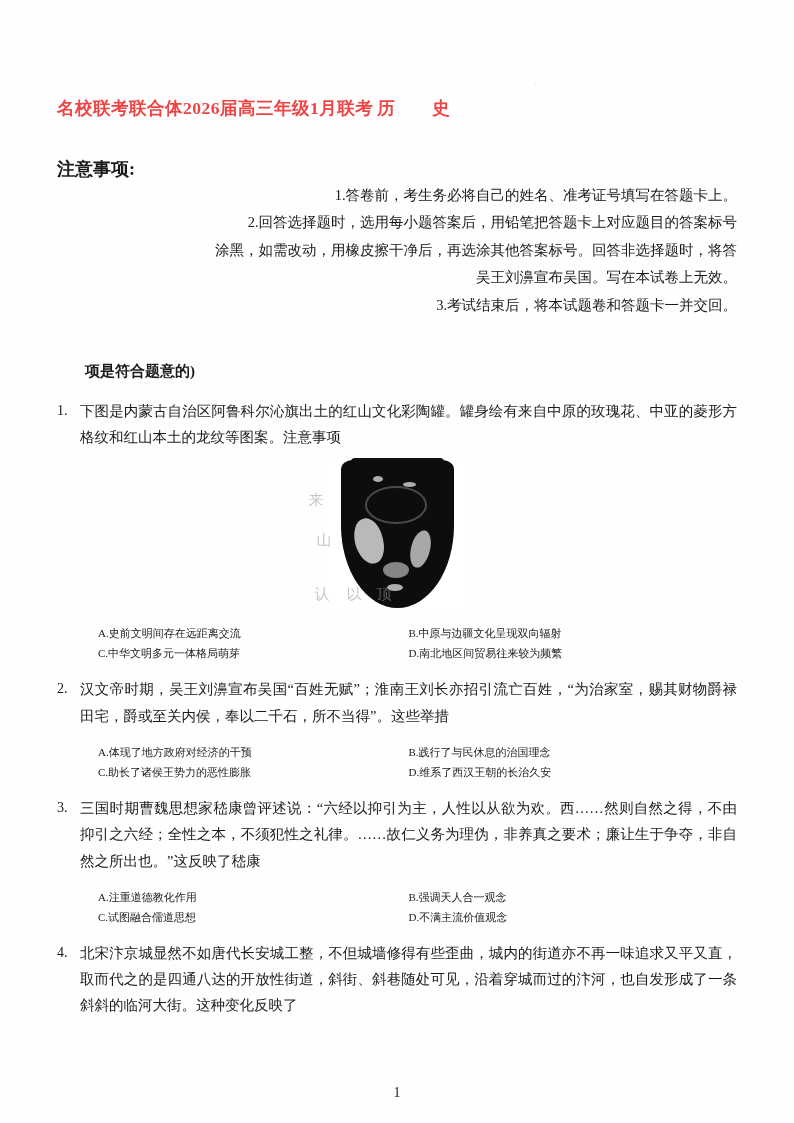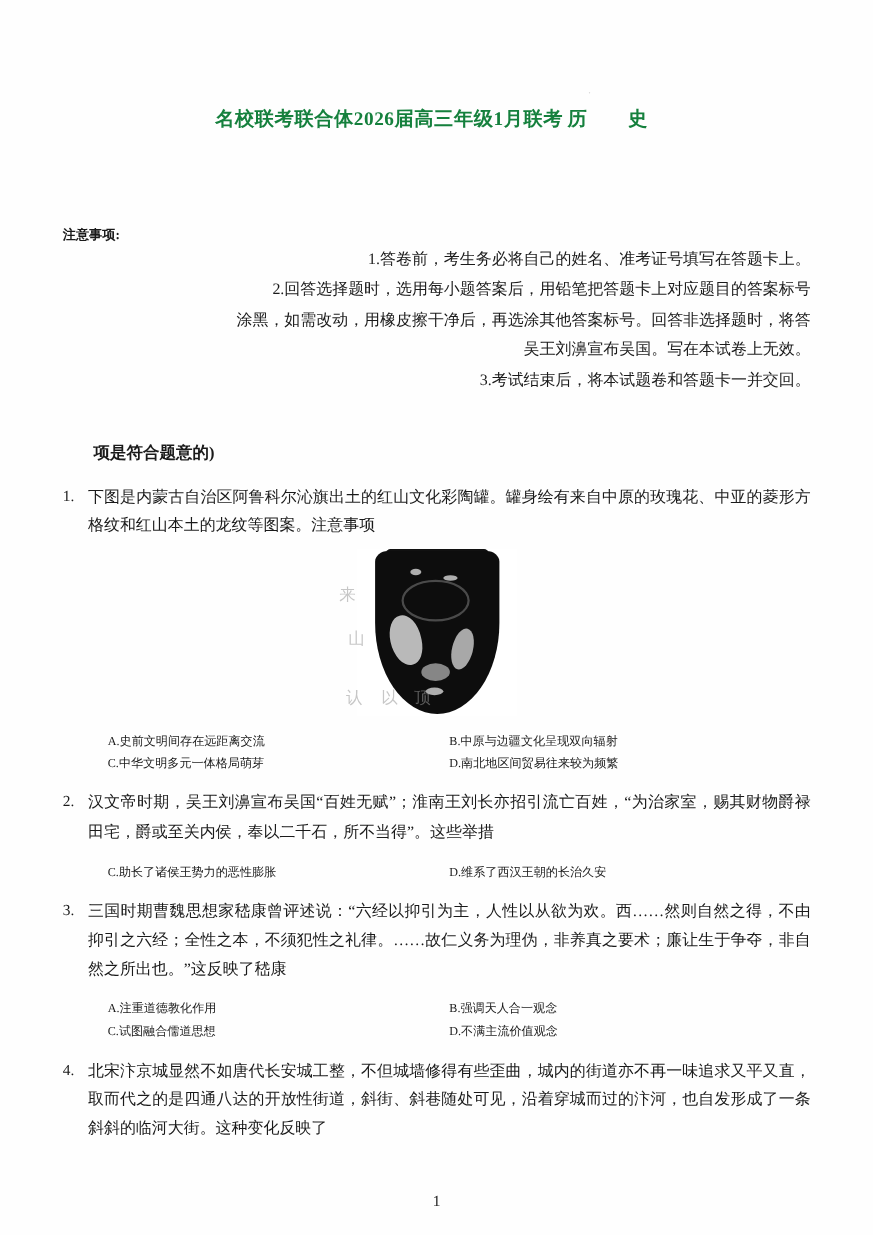--- a/index.html
+++ b/index.html
@@ -19,36 +19,36 @@
     background: #fefefe;
     overflow: hidden;
   }
   .content {
     position: absolute;
     left: 57px;
     top: 0;
     width: 680px;
   }
   .doc-title {
-    text-align: center;
+    text-align: left;
     font-weight: bold;
     font-size: 17.5px;
     letter-spacing: 0.5px;
     margin-top: 96px;
     margin-bottom: 0;
-    color: #15803d;
+    color: #ef4444;
   }
   .doc-title .subject {
     letter-spacing: 10px;
     margin-left: 4px;
   }
   .notice-title {
     font-weight: bold;
-    font-size: 12px;
-    margin-top: 85px;
+    font-size: 18px;
+    margin-top: 37px;
   }
   .notice-item {
     font-size: 14.5px;
     line-height: 1.75;
     margin-top: 2px;
     text-indent: 28px;
     text-align: right;
   }
   .notice-item.cont {
     text-indent: 0;
@@ -258,20 +258,24 @@
       </div>
     </div>
 
     <div class="q">
       <div class="q-body">
         <span class="q-num">2.</span>
         <span class="q-text">汉文帝时期，吴王刘濞宣布吴国“百姓无赋”；淮南王刘长亦招引流亡百姓，“为治家室，赐其财物爵禄田宅，爵或至关内侯，奉以二千石，所不当得”。这些举措</span>
       </div>
       <div class="options">
         <div class="opt-row">
+          <div class="opt first">A.体现了地方政府对经济的干预</div>
+          <div class="opt">B.践行了与民休息的治国理念</div>
+        </div>
+        <div class="opt-row">
           <div class="opt first">C.助长了诸侯王势力的恶性膨胀</div>
           <div class="opt">D.维系了西汉王朝的长治久安</div>
         </div>
       </div>
     </div>
 
     <div class="q">
       <div class="q-body">
         <span class="q-num">3.</span>
         <span class="q-text">三国时期曹魏思想家嵇康曾评述说：“六经以抑引为主，人性以从欲为欢。西……然则自然之得，不由抑引之六经；全性之本，不须犯性之礼律。……故仁义务为理伪，非养真之要术；廉让生于争夺，非自然之所出也。”这反映了嵇康</span>

